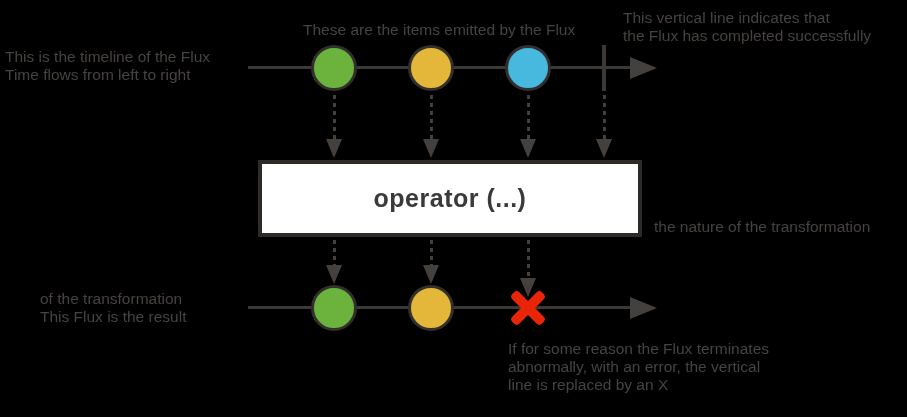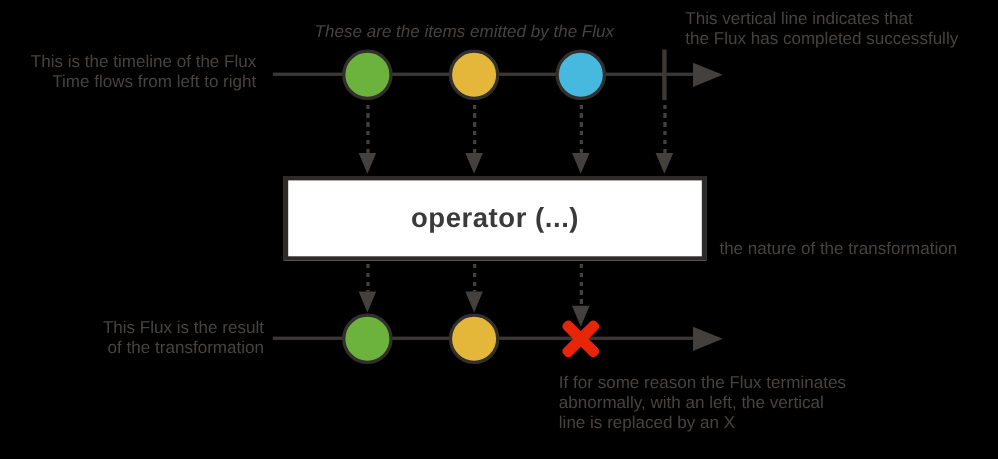--- a/index.html
+++ b/index.html
@@ -11,21 +11,21 @@
     font-family: "Liberation Sans", "DejaVu Sans", sans-serif;
     overflow: hidden;
   }
   .note {
     position: absolute;
     font-size: 15.5px;
     line-height: 18px;
     color: var(--text, #474340);
     white-space: nowrap;
   }
-  .note.center { text-align: right; }
+  .note.center { text-align: left; }
   .hline {
     position: absolute;
     height: 3px;
     background: var(--line, #3c3836);
   }
   .vbar {
     position: absolute;
     width: 4px;
     background: var(--line, #3c3836);
   }
@@ -91,42 +91,42 @@
 </head>
 <body>
 
 <div class="canvas">
 
   <div class="note center" style="left:5px; top:48px; width:228px;">
     <div>This is the timeline of the Flux</div>
     <div>Time flows from left to right</div>
   </div>
 
-  <div class="note" style="left:286px; top:21px;font-style:italic;">
+  <div class="note" style="left:303px; top:21px;">
     <div>These are the items emitted by the Flux</div>
   </div>
 
   <div class="note" style="left:623px; top:9px;">
     <div>This vertical line indicates that</div>
     <div>the Flux has completed successfully</div>
   </div>
 
 
   <div class="note" style="left:654px; top:218px;">
     <div>the nature of the transformation</div>
   </div>
 
   <div class="note center" style="left:40px; top:290px; width:200px;">
+    <div>of the transformation</div>
     <div>This Flux is the result</div>
-    <div>of the transformation</div>
   </div>
 
   <div class="note" style="left:508px; top:340px;">
     <div>If for some reason the Flux terminates</div>
-    <div>abnormally, with an left, the vertical</div>
+    <div>abnormally, with an error, the vertical</div>
     <div>line is replaced by an X</div>
   </div>
 
   <div class="hline" style="left:248px; top:66px; width:386px;"></div>
   <div class="vbar" style="left:602px; top:45px; height:46px;"></div>
   <div class="arrow-right" style="left:630px; top:57px;"></div>
 
   <div class="marble green" style="left:311px; top:45px;"></div>
   <div class="marble yellow" style="left:408px; top:45px;"></div>
   <div class="marble blue" style="left:505px; top:45px;"></div>

